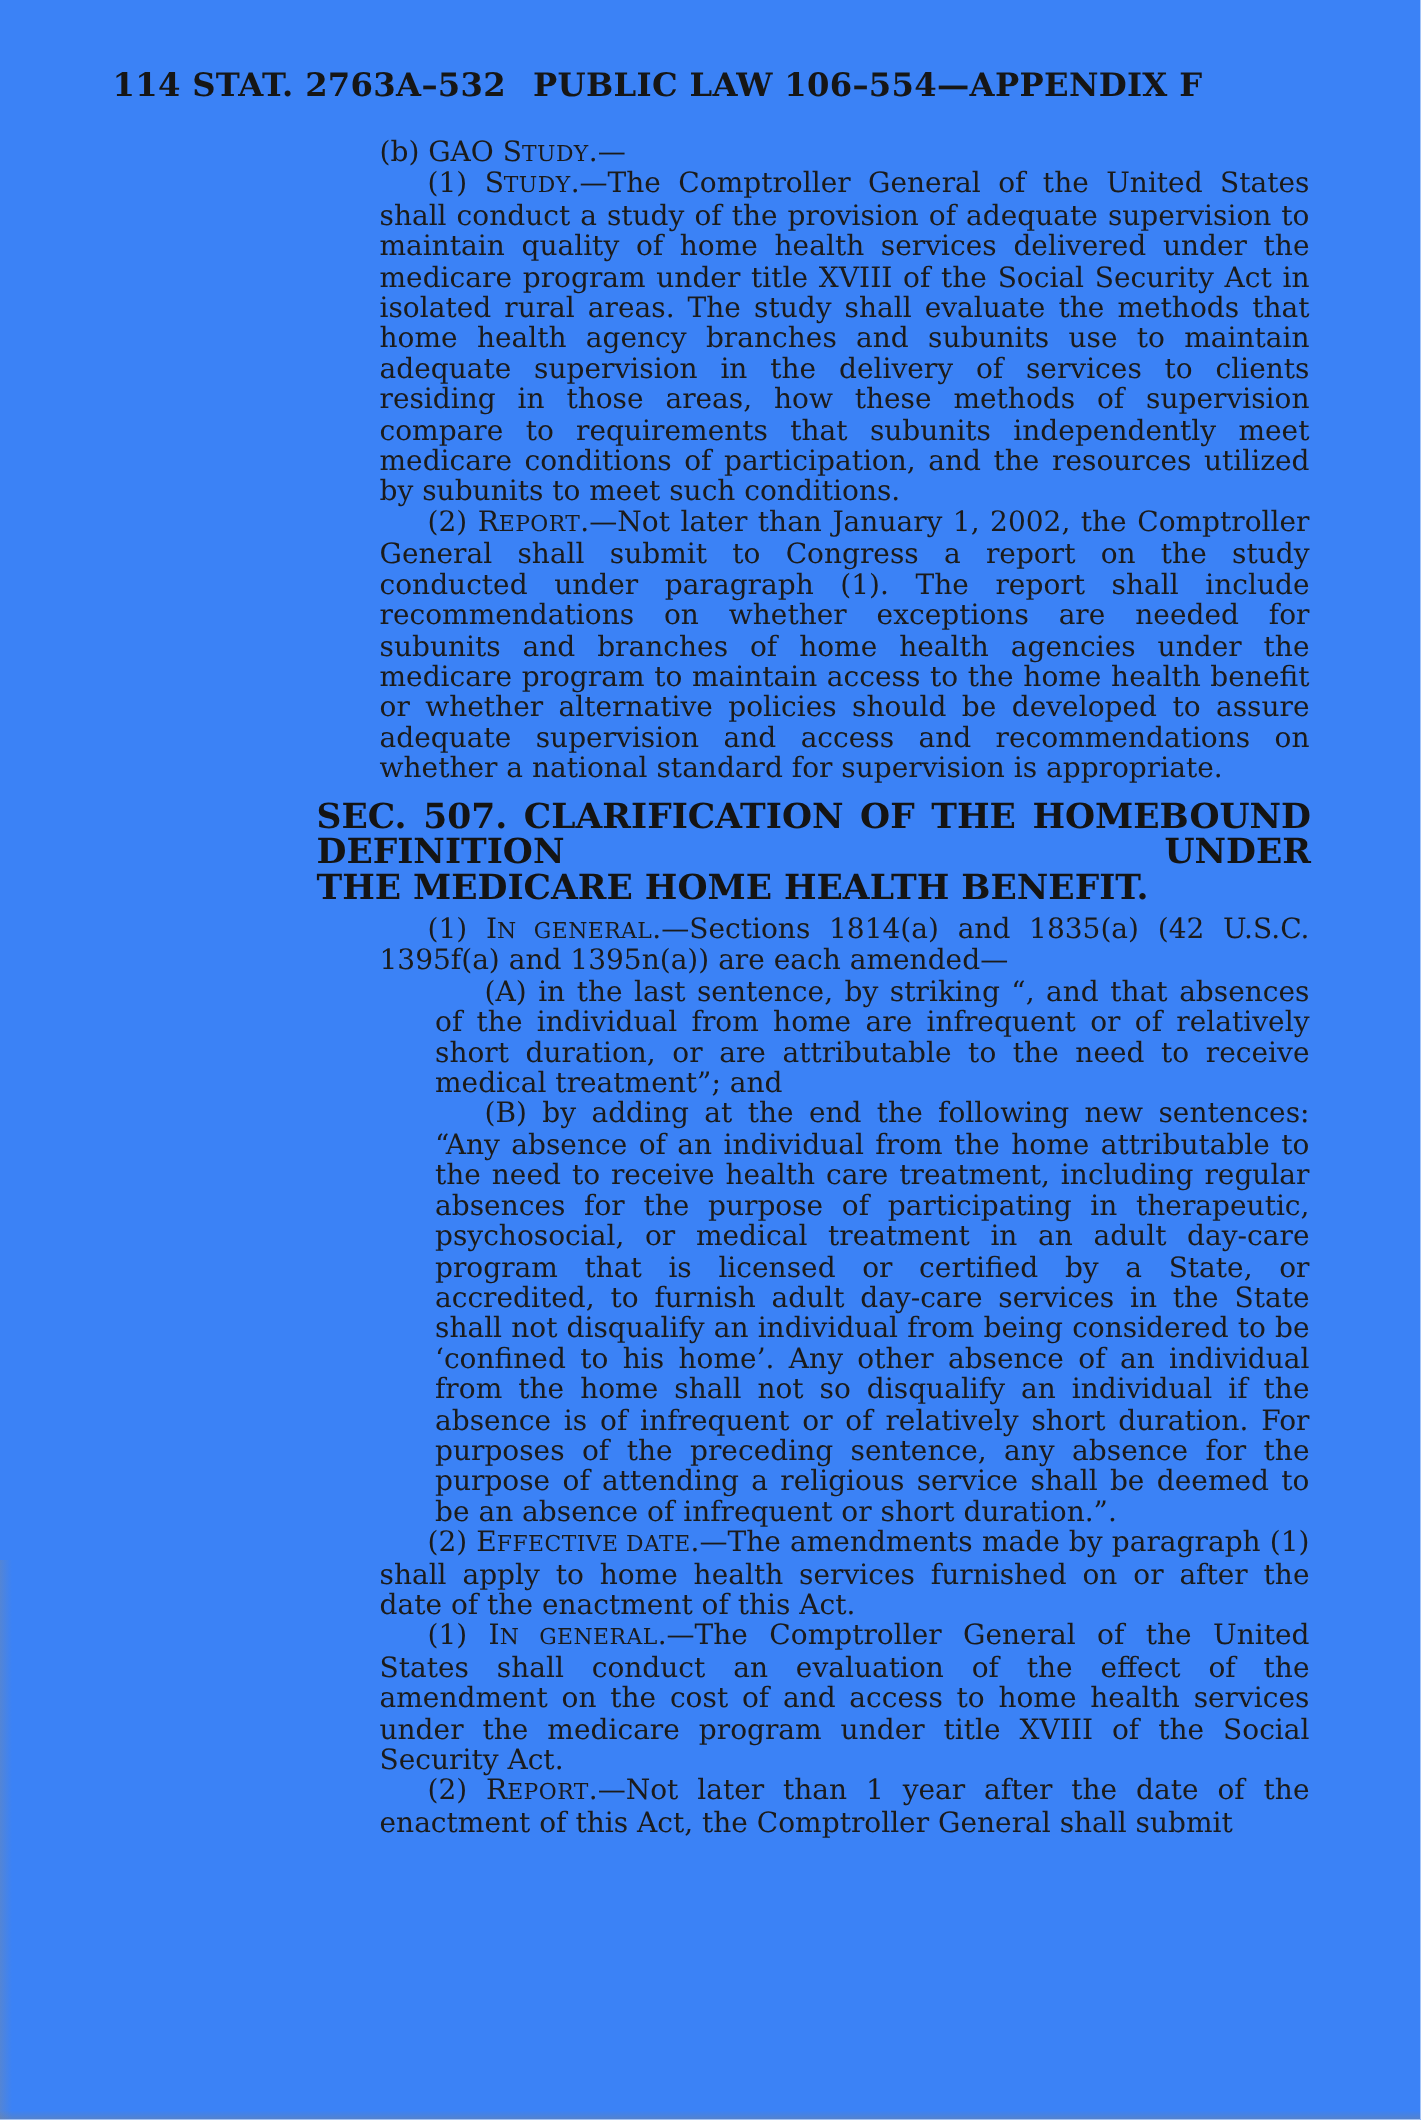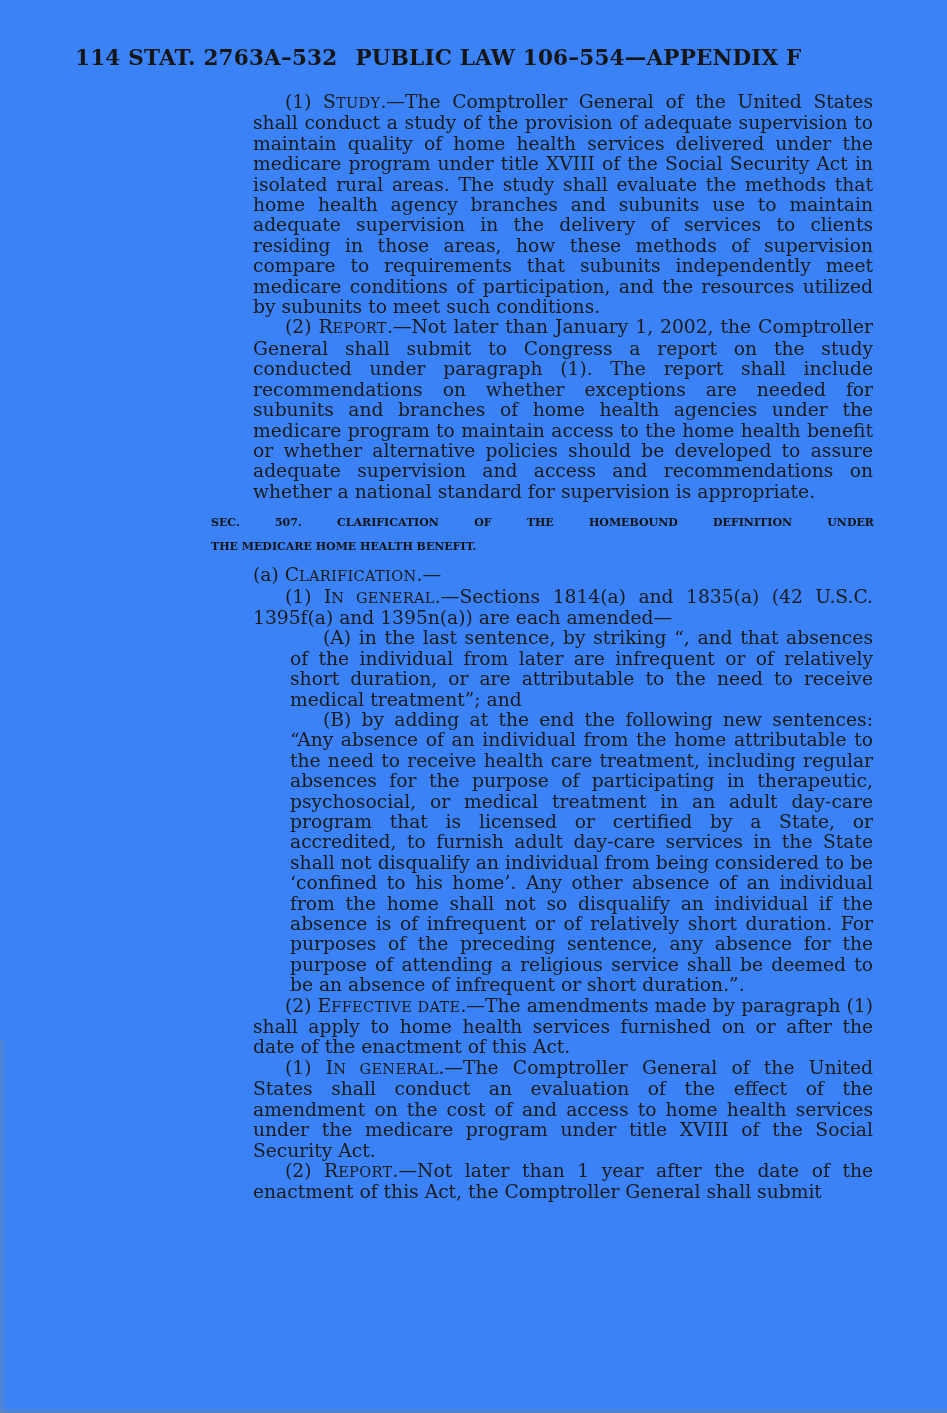--- a/index.html
+++ b/index.html
@@ -44,21 +44,21 @@
   .para.p1 { text-indent: 32px; }
   .para.p2 { margin-left: 37px; text-indent: 33px; }
   .sc {
     font-size: 0.78em;
     letter-spacing: 0.3px;
   }
   .sec-heading {
     margin: 9px 0 7px -42px;
     width: 663px;
     font-weight: bold;
-    font-size: 11px;
+    font-size: 23px;
     line-height: 23.5px;
     color: #141414;
   }
   .sec-line1 {
     text-align: justify;
     text-align-last: justify;
   }
   .sec-line2 {
     text-align: left;
   }
@@ -85,33 +85,33 @@
 <div class="page">
 
   <div class="running-head">
     <span>114 STAT. 2763A–532</span>
     <span>PUBLIC LAW 106–554—APPENDIX F</span>
   </div>
 
   <div class="text-block">
 
     <div>
+        <p class="para flush"><span>(b) GAO S</span><span class="sc">TUDY</span><span>.—</span></p>
         <p class="para p1"><span>(1) S</span><span class="sc">TUDY</span><span>.—The Comptroller General of the United States shall conduct a study of the provision of adequate supervision to maintain quality of home health services delivered under the medicare program under title XVIII of the Social Security Act in isolated rural areas. The study shall evaluate the methods that home health agency branches and subunits use to maintain adequate supervision in the delivery of services to clients residing in those areas, how these methods of supervision compare to requirements that subunits independently meet medicare conditions of participation, and the resources utilized by subunits to meet such conditions.</span></p>
         <p class="para p1"><span>(2) R</span><span class="sc">EPORT</span><span>.—Not later than January 1, 2002, the Comptroller General shall submit to Congress a report on the study conducted under paragraph (1). The report shall include recommendations on whether exceptions are needed for subunits and branches of home health agencies under the medicare program to maintain access to the home health benefit or whether alternative policies should be developed to assure adequate supervision and access and recommendations on whether a national standard for supervision is appropriate.</span></p>
       </div>
 
     <div class="sec-heading">
       <div class="sec-line1">SEC. 507. CLARIFICATION OF THE HOMEBOUND DEFINITION UNDER</div>
       <div class="sec-line2">THE MEDICARE HOME HEALTH BENEFIT.</div>
     </div>
 
     <div>
-        <p class="para flush"><span>(a) C</span><span class="sc">LARIFICATION</span><span>.—</span></p>
         <p class="para p1"><span>(1) I</span><span class="sc">N GENERAL</span><span>.—Sections 1814(a) and 1835(a) (42 U.S.C. 1395f(a) and 1395n(a)) are each amended—</span></p>
-        <p class="para p2"><span>(A) in the last sentence, by striking “, and that absences of the individual from later are infrequent or of relatively short duration, or are attributable to the need to receive medical treatment”; and</span></p>
+        <p class="para p2"><span>(A) in the last sentence, by striking “, and that absences of the individual from home are infrequent or of relatively short duration, or are attributable to the need to receive medical treatment”; and</span></p>
         <p class="para p2"><span>(B) by adding at the end the following new sentences: “Any absence of an individual from the home attributable to the need to receive health care treatment, including regular absences for the purpose of participating in therapeutic, psychosocial, or medical treatment in an adult day-care program that is licensed or certified by a State, or accredited, to furnish adult day-care services in the State shall not disqualify an individual from being considered to be ‘confined to his home’. Any other absence of an individual from the home shall not so disqualify an individual if the absence is of infrequent or of relatively short duration. For purposes of the preceding sentence, any absence for the purpose of attending a religious service shall be deemed to be an absence of infrequent or short duration.”.</span></p>
         <p class="para p1"><span>(2) E</span><span class="sc">FFECTIVE DATE</span><span>.—The amendments made by paragraph (1) shall apply to home health services furnished on or after the date of the enactment of this Act.</span></p>
         <p class="para p1"><span>(1) I</span><span class="sc">N GENERAL</span><span>.—The Comptroller General of the United States shall conduct an evaluation of the effect of the amendment on the cost of and access to home health services under the medicare program under title XVIII of the Social Security Act.</span></p>
         <p class="para p1"><span>(2) R</span><span class="sc">EPORT</span><span>.—Not later than 1 year after the date of the enactment of this Act, the Comptroller General shall submit</span></p>
       </div>
 
   </div>
 
   <div class="scan-edge-left"></div>
   <div class="scan-edge-bottom"></div>

